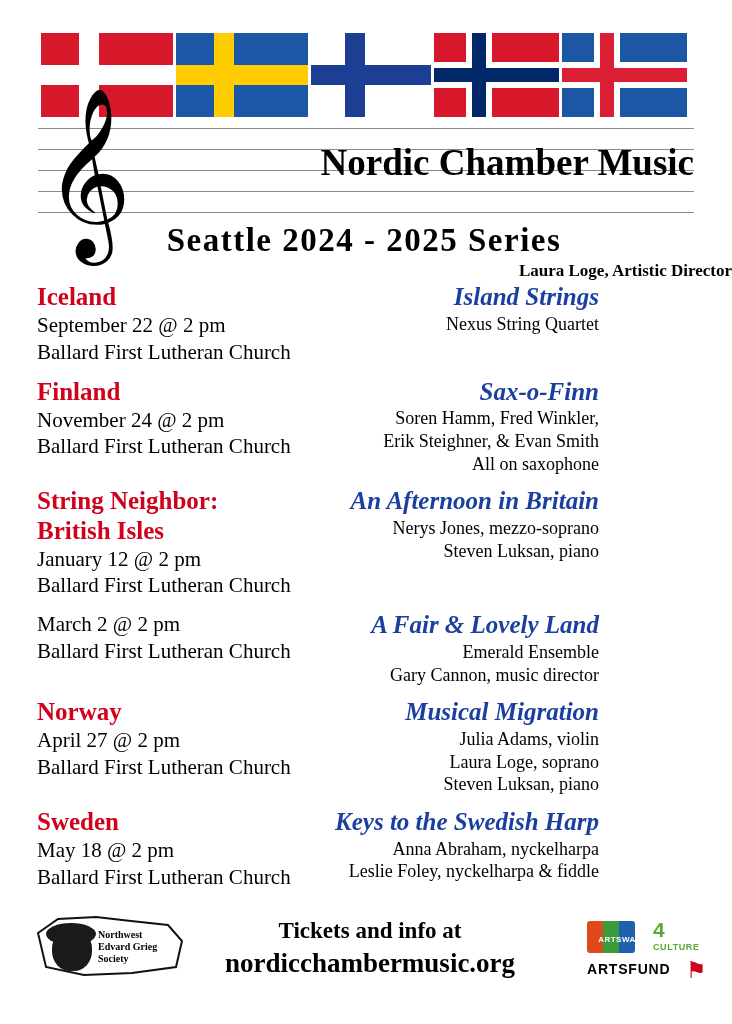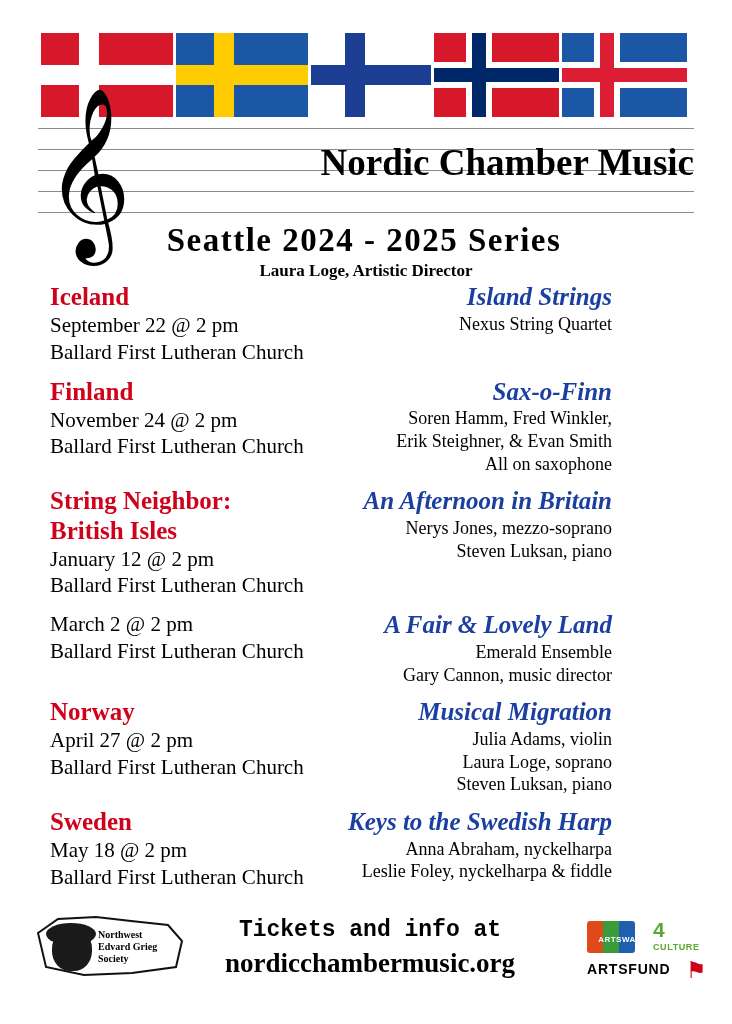--- a/index.html
+++ b/index.html
@@ -120,31 +120,31 @@
     font-size: 33px;
     font-weight: bold;
     letter-spacing: 1.5px;
     font-family: "Liberation Serif", serif;
   }
   .director-line {
     position: absolute;
     top: 261px;
     left: 0;
     width: 732px;
-    text-align: center;
+    text-align: right;
     font-size: 17px;
     font-weight: bold;
     font-family: "Liberation Serif", serif;
   }
 
   
   .concerts {
     position: absolute;
     top: 283px;
-    left: 16px;
+    left: 3px;
     width: 632px;
   }
   .concert {
     position: relative;
     display: flex;
     justify-content: space-between;
     align-items: flex-start;
     padding: 0 36px 0 34px;
     margin-bottom: 12px;
   }
@@ -227,21 +227,20 @@
     position: absolute;
     left: 180px;
     top: 12px;
     width: 380px;
     text-align: center;
   }
   .tickets-line {
     font-size: 23px;
     font-weight: bold;
     line-height: 1.2;
-    font-family: Liberation Mono, monospace;
   }
   .web-line {
     font-size: 27px;
     font-weight: bold;
     line-height: 1.25;
     margin-top: 2px;
   }
   .sponsors {
     position: absolute;
     right: 22px;

